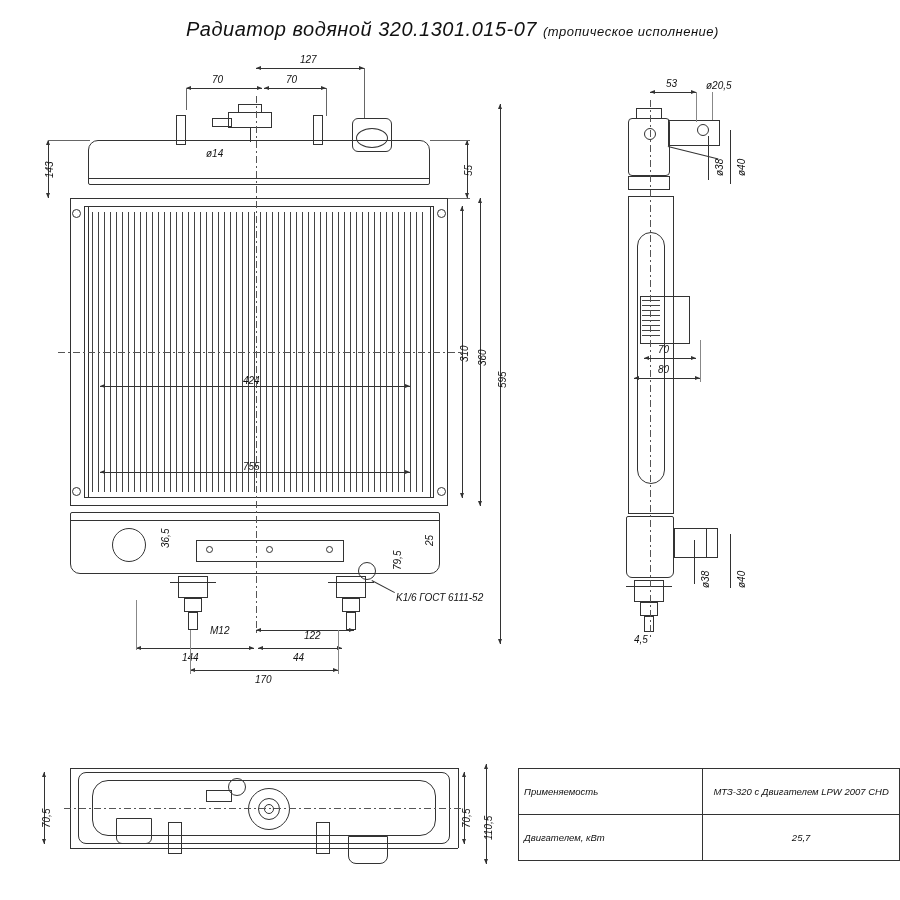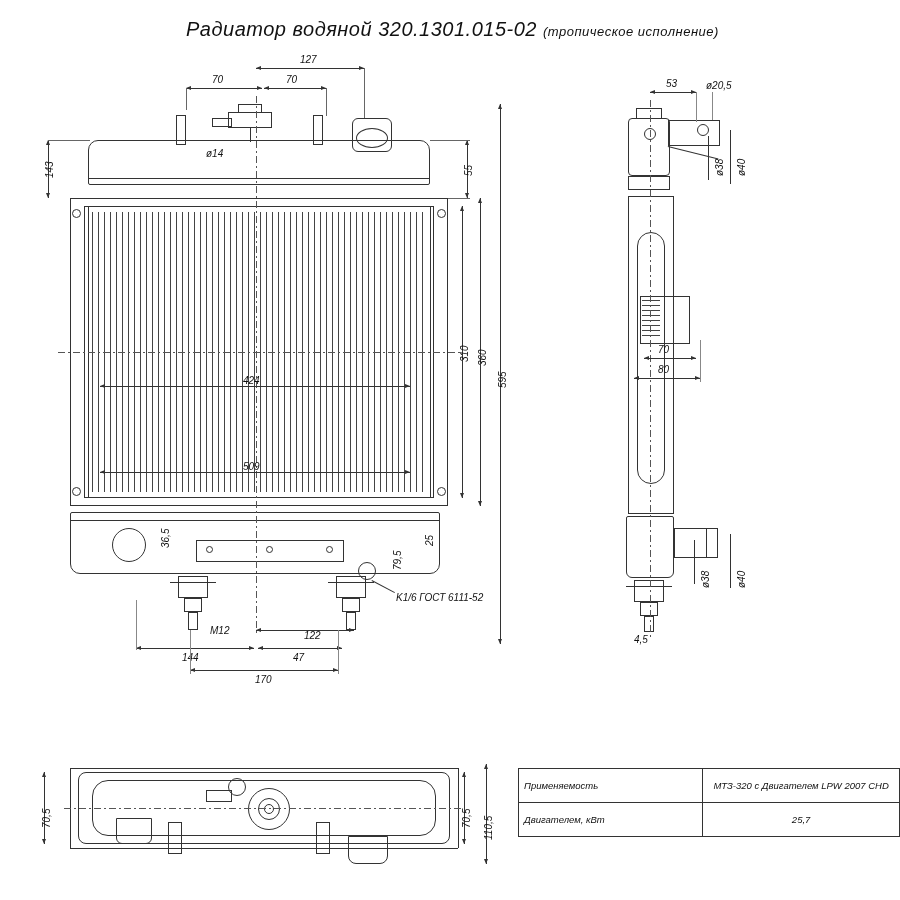--- a/index.html
+++ b/index.html
@@ -86,40 +86,40 @@
   }
   
   table.spec {
     position: absolute;
     border-collapse: collapse;
     font-size: 9.5px;
     font-style: italic;
   }
   table.spec td {
     border: 1px solid #333;
-    padding: 8px 5px;
+    padding: 14px 5px;
     height: 17px;
     color: #111;
   }
   td.lbl { width: 178px; }
   td.val { width: 192px; text-align: center; }
   .circ {
     position: absolute;
     border: 1px solid #333;
     border-radius: 50%;
     box-sizing: border-box;
   }
 </style>
 </head>
 <body>
 
 <div id="sheet">
 
   <div class="title" style="left:186px; top:18px;">
-    <span>Радиатор водяной 320.1301.015-02</span>
+    <span>Радиатор водяной 320.1301.015-07</span>
     <span class="sub">(тропическое исполнение)</span>
   </div>
 
   <div>
 
     <div class="box round" style="left:88px; top:140px; width:342px; height:45px; border-radius:10px 10px 2px 2px;"></div>
     <div class="ln h" style="left:88px; top:178px; width:342px;"></div>
 
     <div class="box" style="left:352px; top:118px; width:40px; height:34px; border-radius:6px;"></div>
     <div class="circ" style="left:356px; top:128px; width:32px; height:20px;"></div>
@@ -204,21 +204,21 @@
     <div class="txt" style="left:206px; top:148px;">ø14</div>
 
     <div class="dimline" style="left:100px; top:386px; width:310px;"></div>
     <div class="arw l" style="left:100px; top:383.5px;"></div>
     <div class="arw r" style="left:405px; top:383.5px;"></div>
     <div class="txt" style="left:243px; top:375px;">424</div>
 
     <div class="dimline" style="left:100px; top:472px; width:310px;"></div>
     <div class="arw l" style="left:100px; top:469.5px;"></div>
     <div class="arw r" style="left:405px; top:469.5px;"></div>
-    <div class="txt" style="left:243px; top:461px;">509</div>
+    <div class="txt" style="left:243px; top:461px;">755</div>
 
     <div class="dimline v" style="left:462px; top:206px; height:292px;"></div>
     <div class="arw u" style="left:459.5px; top:206px;"></div>
     <div class="arw d" style="left:459.5px; top:493px;"></div>
     <div class="txt v" style="left:459px; top:362px;">310</div>
 
     <div class="dimline v" style="left:480px; top:198px; height:308px;"></div>
     <div class="arw u" style="left:477.5px; top:198px;"></div>
     <div class="arw d" style="left:477.5px; top:501px;"></div>
     <div class="txt v" style="left:477px; top:366px;">360</div>
@@ -242,21 +242,21 @@
     <div class="txt" style="left:182px; top:652px;">144</div>
 
     <div class="dimline" style="left:256px; top:630px; width:98px;"></div>
     <div class="arw l" style="left:256px; top:627.5px;"></div>
     <div class="arw r" style="left:349px; top:627.5px;"></div>
     <div class="txt" style="left:304px; top:630px;">122</div>
 
     <div class="dimline" style="left:258px; top:648px; width:84px;"></div>
     <div class="arw l" style="left:258px; top:645.5px;"></div>
     <div class="arw r" style="left:337px; top:645.5px;"></div>
-    <div class="txt" style="left:293px; top:652px;">47</div>
+    <div class="txt" style="left:293px; top:652px;">44</div>
 
     <div class="dimline" style="left:190px; top:670px; width:148px;"></div>
     <div class="arw l" style="left:190px; top:667.5px;"></div>
     <div class="arw r" style="left:333px; top:667.5px;"></div>
     <div class="txt" style="left:255px; top:674px;">170</div>
 
     <div class="ln v" style="left:190px; top:630px; height:44px; background:#888;"></div>
     <div class="ln v" style="left:338px; top:630px; height:44px; background:#888;"></div>
     <div class="ln v" style="left:136px; top:600px; height:50px; background:#888;"></div>
   </div>

